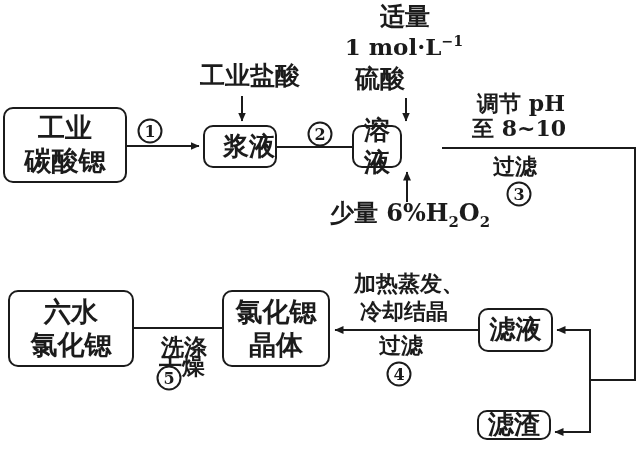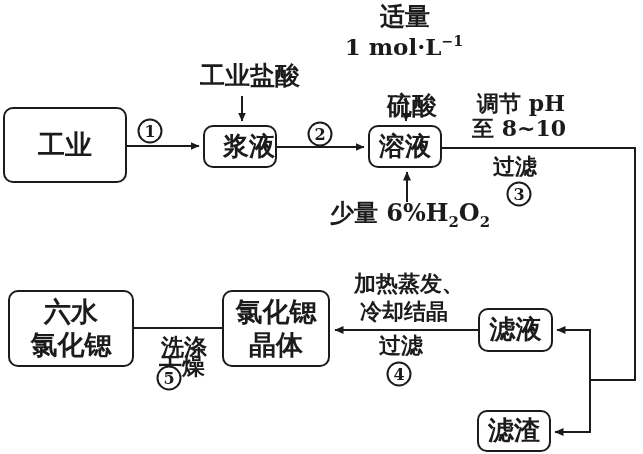--- a/index.html
+++ b/index.html
@@ -81,35 +81,36 @@
       <path d="M442 148 H635 V380 H590"></path>
       <path d="M590 380 V330 H557" marker-end="url(#ah)"></path>
       <path d="M590 380 V432 H555" marker-end="url(#ah)"></path>
       <path d="M478 330 H335" marker-end="url(#ah)"></path>
       <path d="M222 328 H118" marker-end="url(#ah)"></path>
     </g>
   </svg>
 
   <div class="box box-large" style="left:3px; top:107px; width:124px; height:76px;">
     <div>工业</div>
+    <div>碳酸锶</div>
   </div>
 
   <div class="box box-small" style="left:203px; top:125px; width:74px; height:43px;align-items:flex-end;">
     <div>浆液</div>
   </div>
 
-  <div class="box box-small" style="left:368px; top:125px; width:74px; height:43px;">
+  <div class="box box-small" style="left:352px; top:125px; width:50px; height:43px;">
     <div>溶液</div>
   </div>
 
   <div class="box box-small" style="left:478px; top:308px; width:75px; height:44px;">
     <div>滤液</div>
   </div>
 
-  <div class="box box-small" style="left:477px; top:410px; width:74px; height:42px;">
+  <div class="box box-small" style="left:477px; top:410px; width:74px; height:30px;">
     <div>滤渣</div>
   </div>
 
   <div class="box box-large" style="left:222px; top:290px; width:108px; height:77px;">
     <div>氯化锶</div>
     <div>晶体</div>
   </div>
 
   <div class="box box-large" style="left:8px; top:290px; width:126px; height:77px;">
     <div>六水</div>
@@ -117,21 +118,21 @@
   </div>
 
   <div class="lbl fs25" style="left:250px; top:75px;">工业盐酸</div>
 
   <div class="lbl fs25" style="left:405px; top:16px;">适量</div>
 
   <div class="lbl fs23" style="left:404px; top:46px;">
     <span>1 mol·L</span><sup>−1</sup>
   </div>
 
-  <div class="lbl fs25" style="left:412px; top:78px;margin-top:27px;">硫酸</div>
+  <div class="lbl fs25" style="left:380px; top:78px;">硫酸</div>
 
   <div class="lbl fs24" style="left:410px; top:214px;">
     <span>少量 6%H</span><sub>2</sub><span>O</span><sub>2</sub>
   </div>
 
   <div class="lbl fs22" style="left:521px; top:104px;">调节 pH</div>
   <div class="lbl fs22" style="left:519px; top:129px;">至 8~10</div>
   <div class="lbl fs22" style="left:515px; top:167px;">过滤</div>
 
   <div class="lbl fs22" style="left:409px; top:284px;">加热蒸发、</div>

